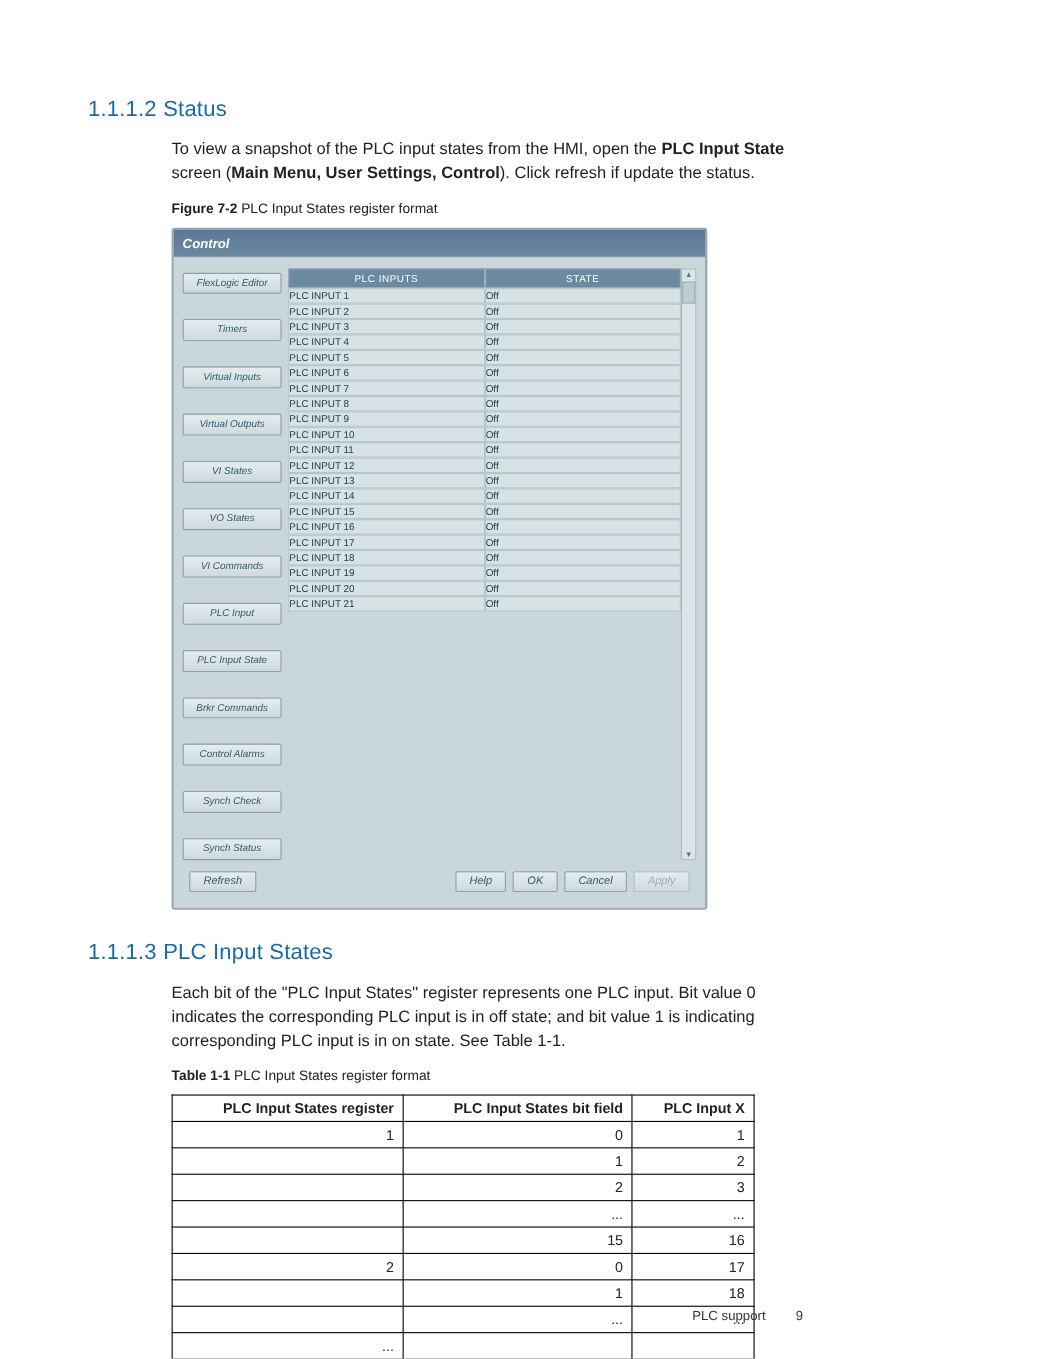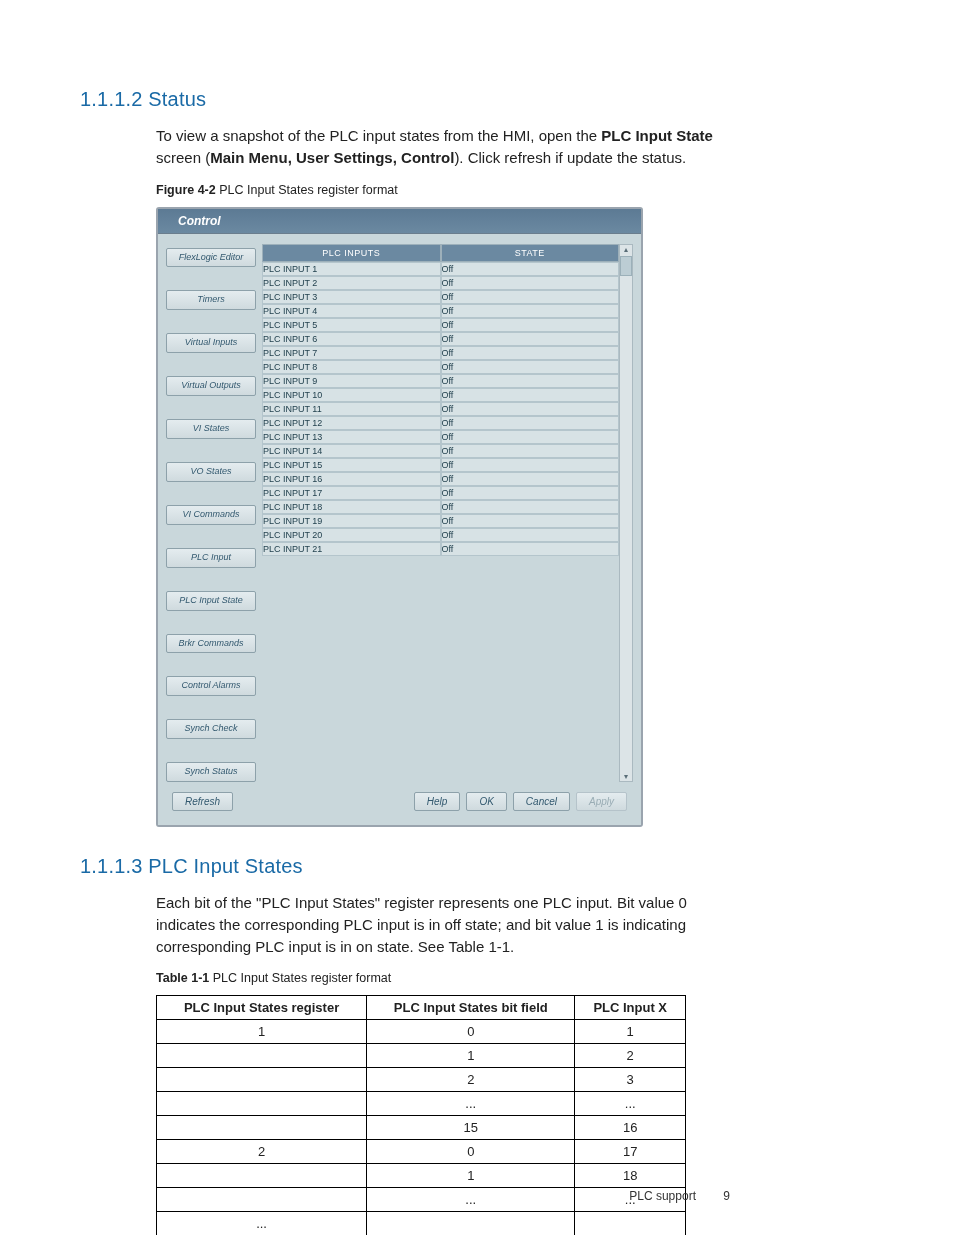--- a/index.html
+++ b/index.html
@@ -4,41 +4,41 @@
 <style>
   html,body{margin:0;padding:0;background:#fff;font-family:"Segoe UI",Arial,sans-serif;color:#222}
   .page{width:814px;height:1235px;position:relative;box-sizing:border-box;padding:60px 80px 0 80px}
   h2.sec{font-size:20px;font-weight:400;color:#1a6aa6;margin:28px 0 14px 0;letter-spacing:.2px}
   .body-block{margin-left:76px;margin-right:6px}
   p{font-size:15px;line-height:1.45;margin:0 0 14px 0}
   .fig-cap{font-size:12.5px;margin:6px 0 10px 0}
   b{font-weight:700}
   
   .ctrl{width:483px;border:2px solid #9aa4ae;border-radius:3px;background:#e6edef}
-  .ctrl-title{background:linear-gradient(#5c7a94,#6b89a1);color:#fff;font-weight:700;font-style:italic;font-size:12px;padding:5px 20px;border-bottom:1px solid #6a7d8d}
+  .ctrl-title{background:linear-gradient(#5c7a94,#6b89a1);color:#fff;font-weight:700;font-style:italic;font-size:12px;padding:5px 8px;border-bottom:1px solid #6a7d8d}
   .ctrl-body{background:#c9d7db;padding:10px 8px 8px 8px}
   .ctrl-main{display:flex;gap:6px}
   .sidebar{width:90px;display:flex;flex-direction:column;gap:23px;padding-top:4px}
   .navbtn{font-size:9px;font-style:italic;color:#33596f;background:linear-gradient(#e4ecef,#cfdade);border:1px solid #8da1aa;border-radius:2px;text-align:center;padding:4px 1px;line-height:1.1}
   .grid-wrap{flex:1;display:flex}
   .grid{flex:1}
   .gh{display:flex}
   .gh div{flex:1;background:#6b89a1;color:#fff;font-size:9px;text-align:center;padding:3px 0;border:1px solid #9db0ba;letter-spacing:.5px}
   .gr{display:flex}
   .gr div{flex:1;background:#d7e2e5;color:#23424f;font-size:9px;text-align:left;padding:1px 0;border:1px solid #b4c5cc}
   .scroll{width:12px;background:#dce4e7;border:1px solid #aab9c0;display:flex;flex-direction:column;justify-content:space-between;align-items:center;font-size:8px;color:#5a6e78}
   .scroll .thumb{width:10px;height:18px;background:#bccdd4;border:1px solid #9bb0b9;margin-top:2px}
   .scroll .hole{flex:1}
   .ctrl-foot{display:flex;justify-content:space-between;align-items:center;padding:10px 6px 6px 6px}
   .btn{font-size:10px;font-style:italic;color:#33596f;background:linear-gradient(#e4ecef,#cfdade);border:1px solid #8da1aa;border-radius:2px;padding:3px 12px}
   .btn.dis{color:#9aadb5;border-color:#b5c3ca}
   .foot-right{display:flex;gap:6px}
   
   table.reg{border-collapse:collapse;width:530px;margin-top:4px}
-  table.reg th,table.reg td{border:1px solid #000;font-size:13px;padding:4px 8px;text-align:center;vertical-align:top}
+  table.reg th,table.reg td{border:1px solid #000;font-size:13px;padding:4px 8px;text-align:right;vertical-align:top}
   table.reg th{font-weight:700;background:#fff}
   
   .pgfoot{position:absolute;bottom:32px;right:84px;font-size:12px;color:#333}
   .pgfoot .num{margin-left:24px}
 </style>
 </head>
 <body>
 
 <div class="page">
 
@@ -47,21 +47,21 @@
     <span> </span>
     <span>Status</span>
   </h2>
 
   <div class="body-block">
     <p>
       <span>To view a snapshot of the PLC input states from the HMI, open the </span><b>PLC Input State</b><span> screen (</span><b>Main Menu, User Settings, Control</b><span>). Click refresh if update the status.</span>
     </p>
 
     <div class="fig-cap">
-      <b>Figure 4-2</b><span>  PLC Input States register format</span>
+      <b>Figure 7-2</b><span>  PLC Input States register format</span>
     </div>
 
     <div class="ctrl">
       <div class="ctrl-title">Control</div>
       <div class="ctrl-body">
         <div class="ctrl-main">
           <div class="sidebar" id="sidebar">
               <div class="navbtn">FlexLogic Editor</div>
               <div class="navbtn">Timers</div>
               <div class="navbtn">Virtual Inputs</div>

